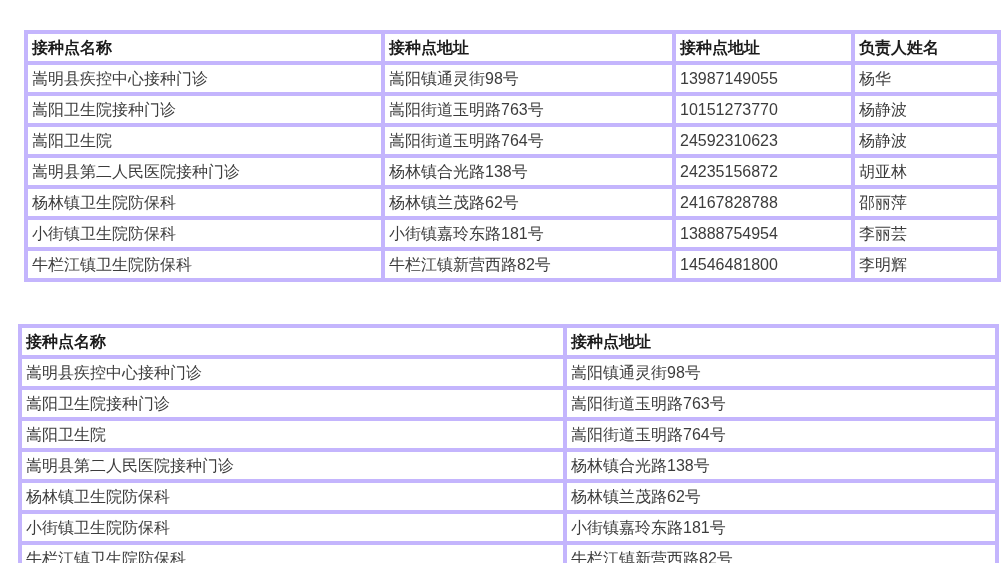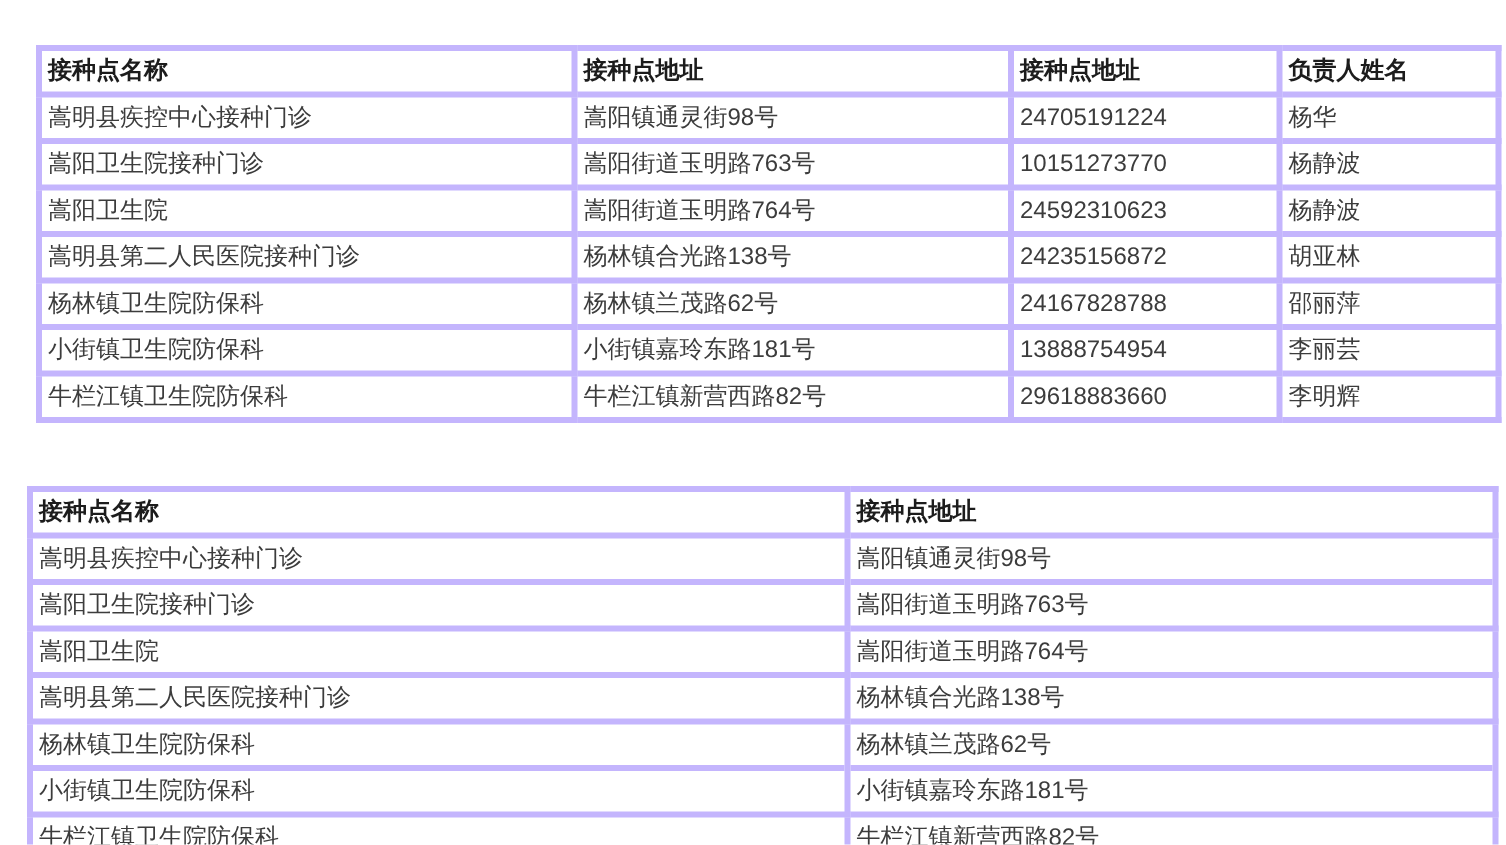--- a/index.html
+++ b/index.html
@@ -73,21 +73,21 @@
         <th>接种点名称</th>
         <th>接种点地址</th>
         <th>接种点地址</th>
         <th>负责人姓名</th>
       </tr>
     </thead>
     <tbody>
         <tr>
           <td>嵩明县疾控中心接种门诊</td>
           <td>嵩阳镇通灵街98号</td>
-          <td>24705191224</td>
+          <td>13987149055</td>
           <td>杨华</td>
         </tr>
         <tr>
           <td>嵩阳卫生院接种门诊</td>
           <td>嵩阳街道玉明路763号</td>
           <td>10151273770</td>
           <td>杨静波</td>
         </tr>
         <tr>
           <td>嵩阳卫生院</td>
@@ -109,21 +109,21 @@
         </tr>
         <tr>
           <td>小街镇卫生院防保科</td>
           <td>小街镇嘉玲东路181号</td>
           <td>13888754954</td>
           <td>李丽芸</td>
         </tr>
         <tr>
           <td>牛栏江镇卫生院防保科</td>
           <td>牛栏江镇新营西路82号</td>
-          <td>29618883660</td>
+          <td>14546481800</td>
           <td>李明辉</td>
         </tr>
       </tbody>
   </table>
 </div>
 
 <div class="table-wrap" id="table2-wrap">
   <table id="table2">
     <colgroup>
       <col class="c1">

